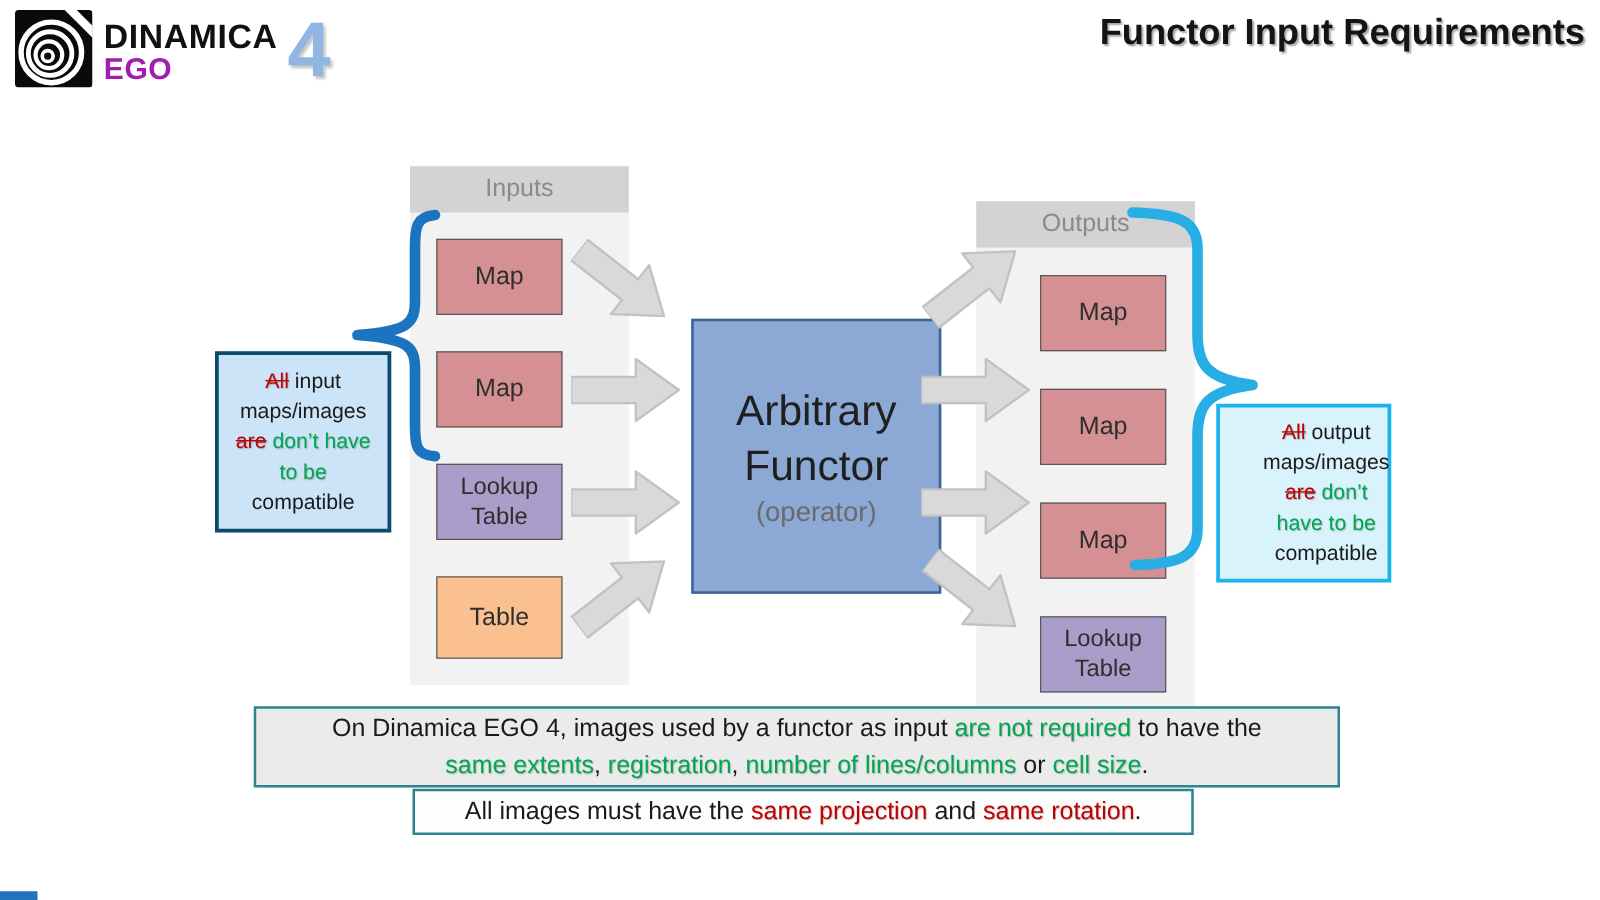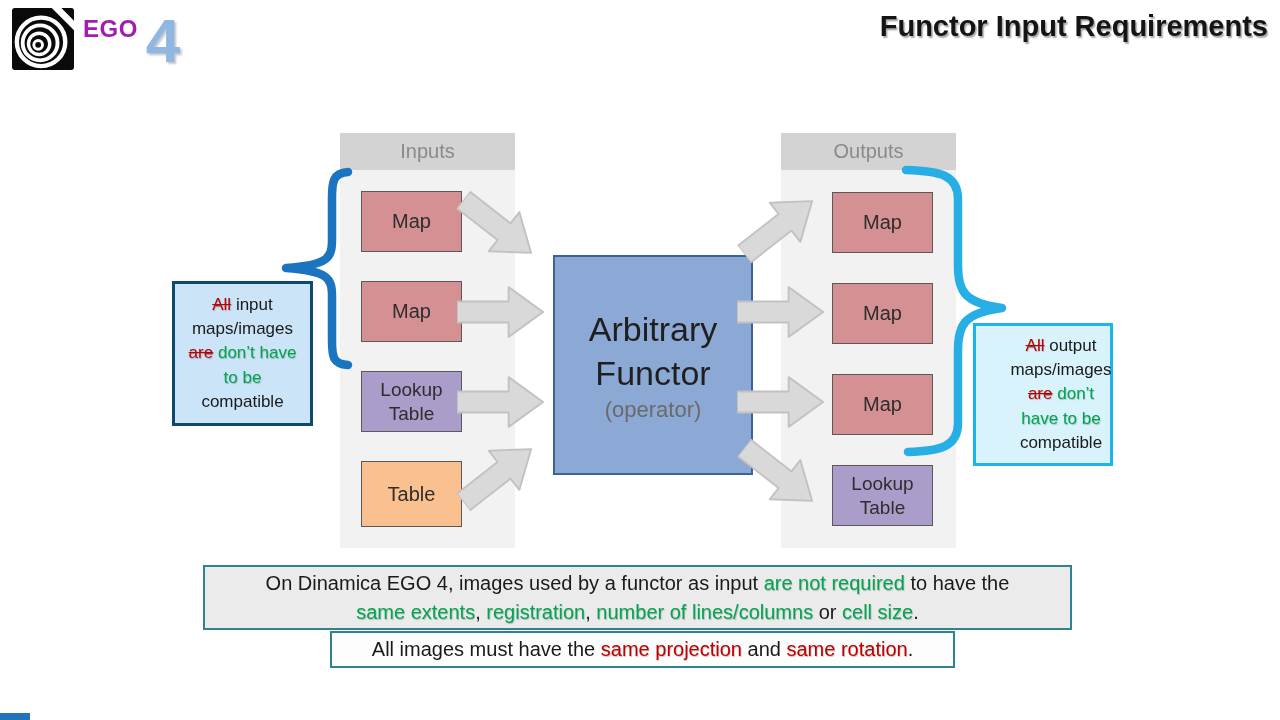--- a/index.html
+++ b/index.html
@@ -13,22 +13,22 @@
   .logo-text { margin-left:9px; margin-top:8px; display:flex; flex-direction:column; }
   .logo-line1 { font-weight:bold; font-size:27px; letter-spacing:0.5px; color:#111; line-height:1.0; }
   .logo-line2 { font-weight:bold; font-size:24px; letter-spacing:0.5px; color:#a21caf; line-height:1.0; margin-top:1px; }
   .logo-version { font-weight:bold; font-size:62px; line-height:0.95; color:#90b7e2; margin-left:8px; margin-top:4px;
                   text-shadow:2px 2px 2px rgba(130,130,130,0.45); }
   .title { position:absolute; top:10px; right:12px; font-size:29px; font-weight:bold; color:#141414;
            text-shadow:1.5px 1.5px 1.5px rgba(0,0,0,0.35); white-space:nowrap; }
 
   
   .column { position:absolute; top:133px; width:175px; height:415px; background:#f2f2f2; }
-  .col-inputs  { left:340px; }
-  .col-outputs { left:781px; }
+  .col-inputs  { left:328px; }
+  .col-outputs { left:781px;margin-top:28px; }
   .col-header { height:37px; background:#d3d3d3; display:flex; align-items:center; justify-content:center;
                 font-size:20px; color:#8a8a8a; }
   .col-body { display:flex; flex-direction:column; }
   .col-inputs  .col-body { padding-top:21px; gap:29px; }
   .col-outputs .col-body { padding-top:22px; gap:30px; }
   .diagram-box { width:101px; border:1.5px solid #595959; display:flex; align-items:center; justify-content:center;
                  text-align:center; font-size:20px; color:#2e2e2e; line-height:1.25; }
   .col-inputs  .diagram-box { margin-left:21px; }
   .col-outputs .diagram-box { margin-left:51px; }
   .box-map    { height:61px; background:#d59093; }
@@ -88,20 +88,21 @@
       <rect x="0" y="0" width="64" height="64" rx="3" fill="#0a0a0a"></rect>
       <g fill="none" stroke="#ffffff">
         <circle cx="27" cy="38" r="4.5" stroke-width="3"></circle>
         <circle cx="28" cy="37" r="11" stroke-width="3.5"></circle>
         <circle cx="29" cy="36" r="18" stroke-width="4"></circle>
         <circle cx="30" cy="35" r="25" stroke-width="4.5"></circle>
       </g>
       <line x1="40" y1="-6" x2="72" y2="26" stroke="#ffffff" stroke-width="7"></line>
     </svg>
     <div class="logo-text">
+      <span class="logo-line1">DINAMICA</span>
       <span class="logo-line2">EGO</span>
     </div>
     <span class="logo-version">4</span>
   </div>
 
   <h1 class="title">Functor Input Requirements</h1>
 
   <div class="column col-inputs">
     <div class="col-header">Inputs</div>
     <div class="col-body">

